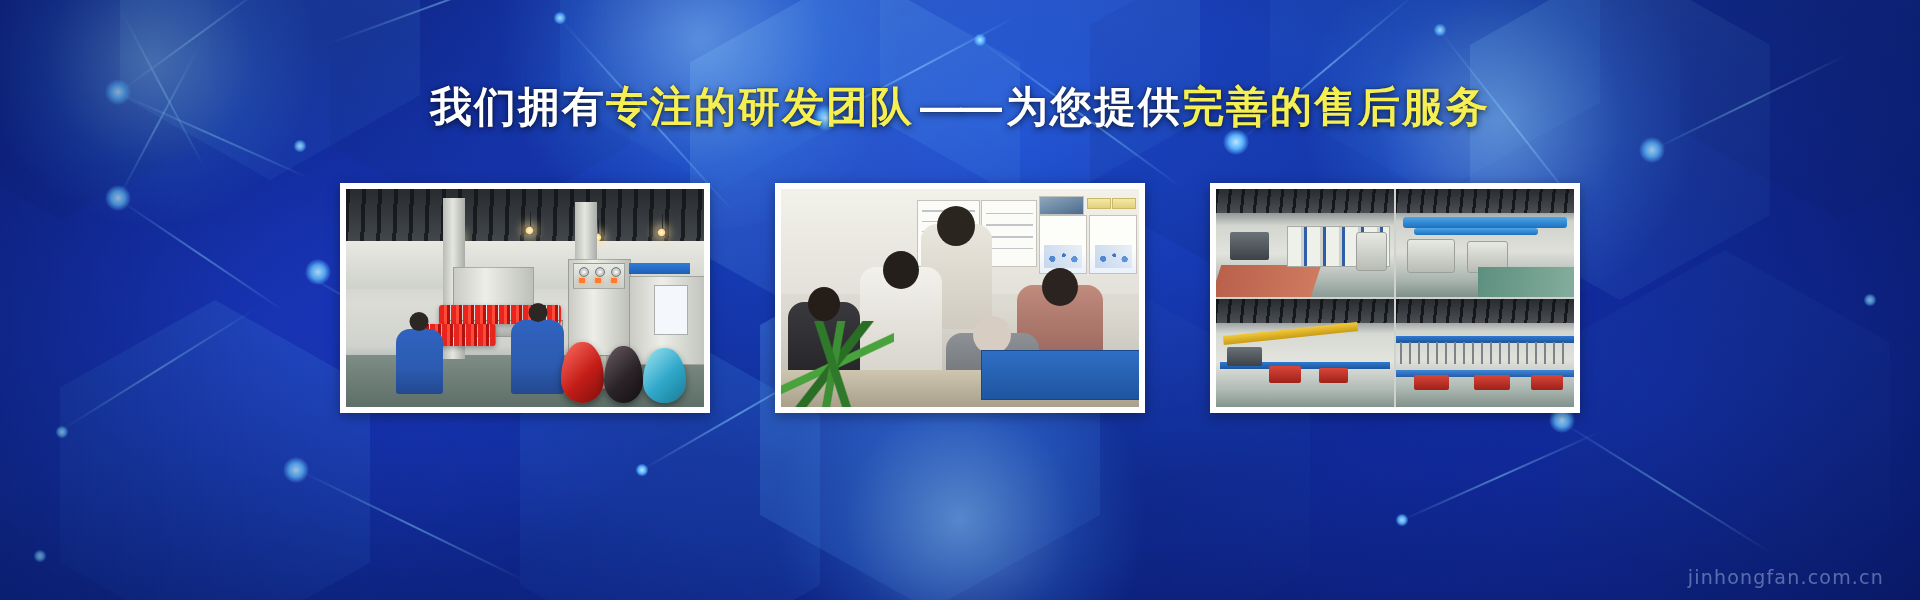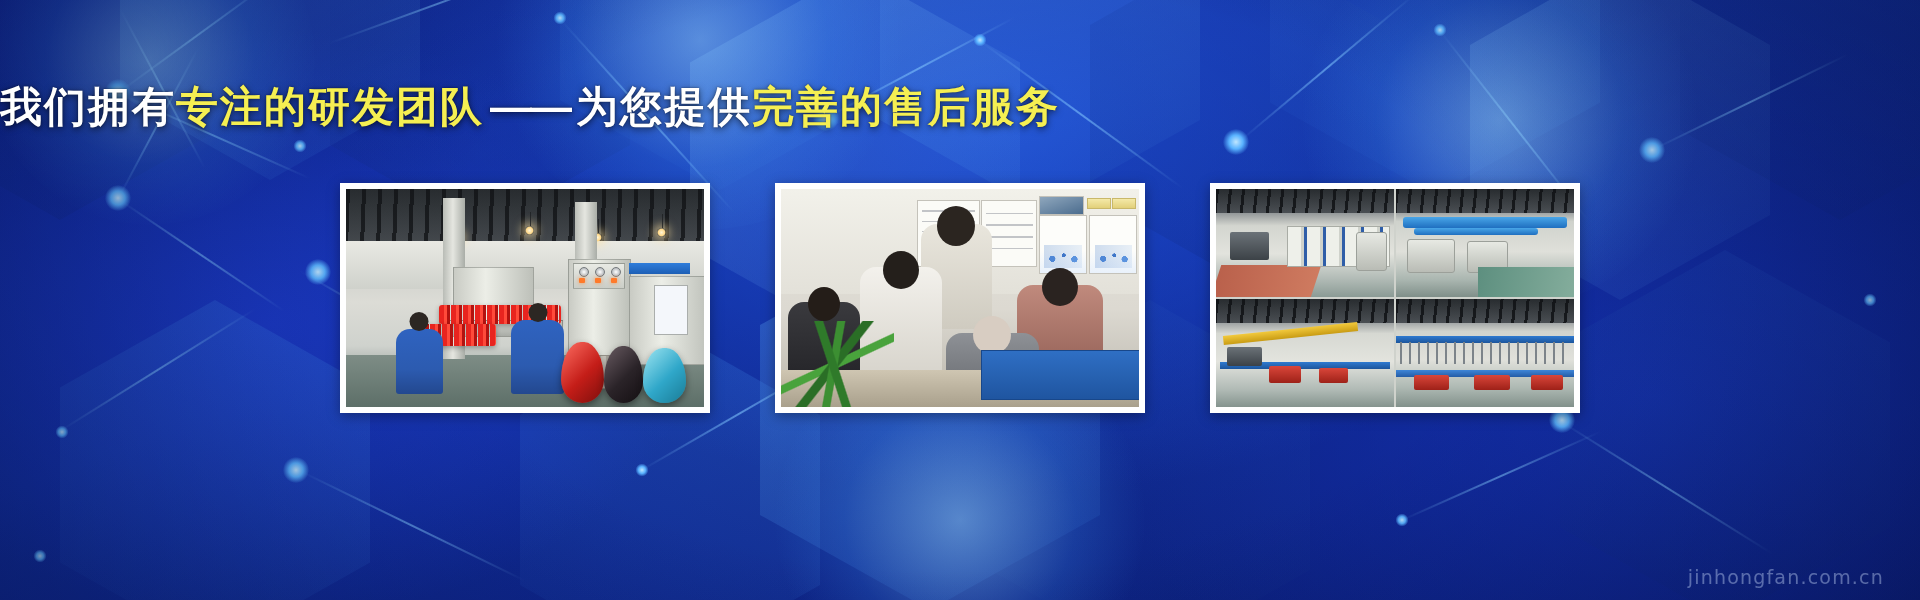--- a/index.html
+++ b/index.html
@@ -67,20 +67,21 @@
   .vignette {
     position: absolute; inset: 0;
     background: radial-gradient(ellipse 1250px 700px at 50% 46%, rgba(0,0,0,0) 42%, rgba(3,12,60,.52) 100%);
   }
 
   
   .headline {
     position: absolute;
     left: 0; right: 0;
     top: 84px;
+    text-align: center;
     font-size: 42px;
     font-weight: 700;
     letter-spacing: 2px;
     white-space: nowrap;
     line-height: 1.1;
     text-shadow: 0 2px 7px rgba(0,0,0,.62), 0 0 2px rgba(0,0,0,.5);
   }
   .headline .w { color: #ffffff; }
   .headline .y { color: #f5ef52; }
   .headline .dash {

